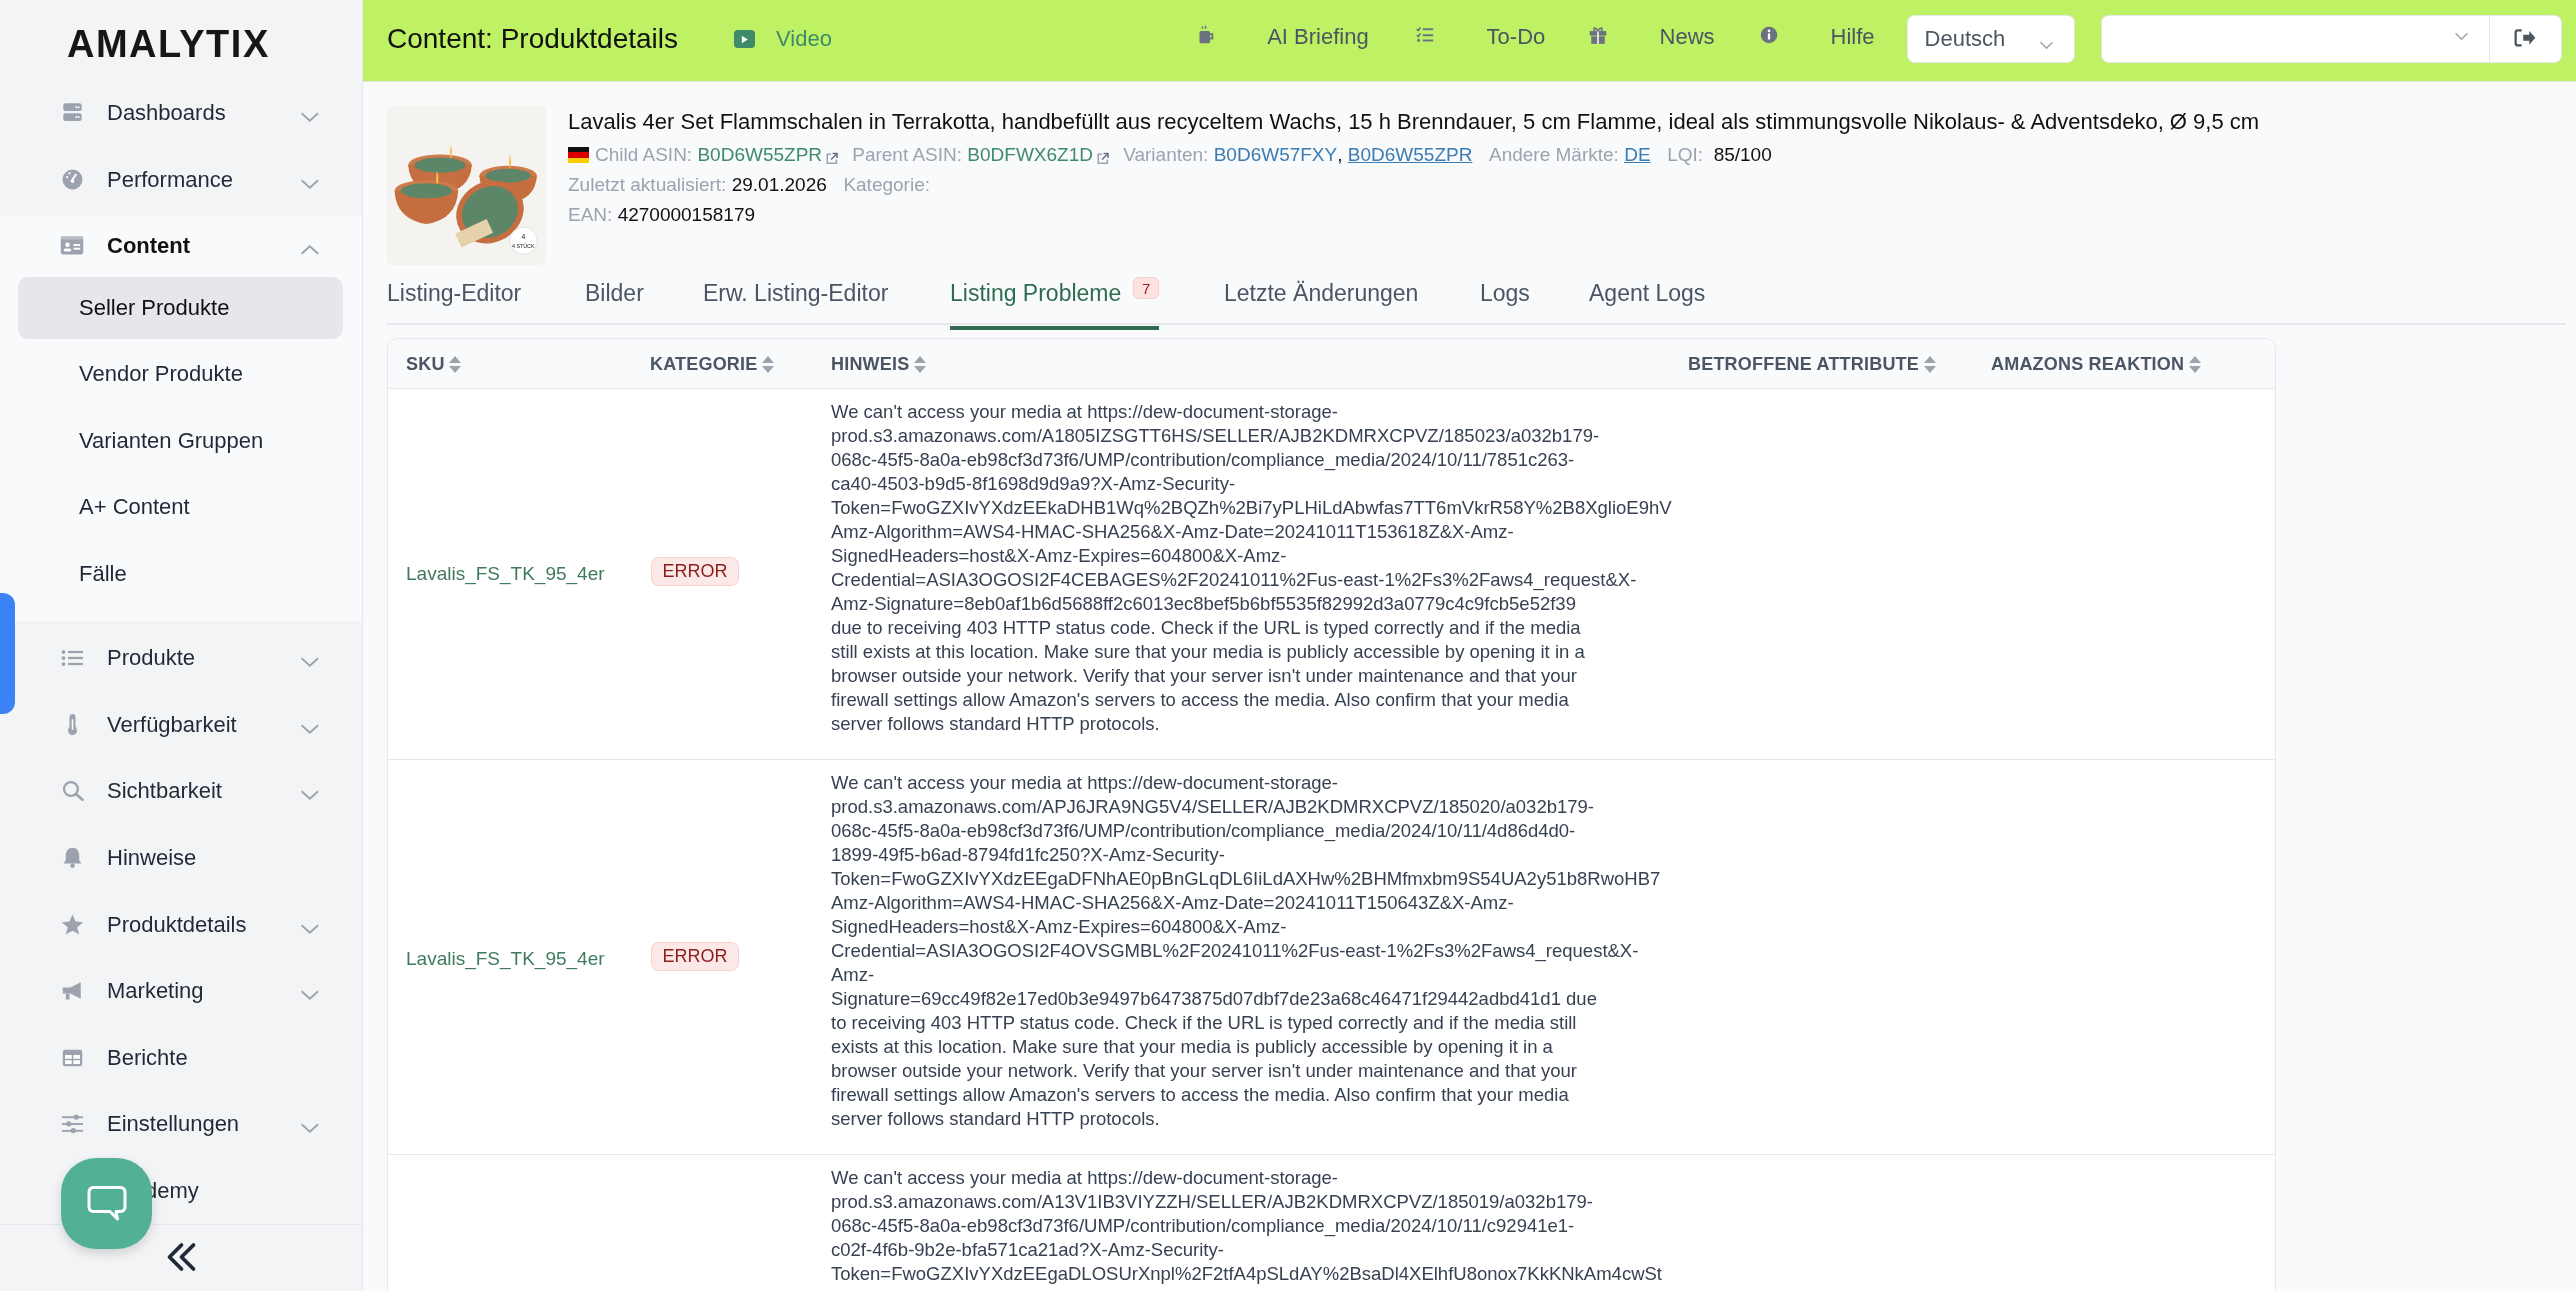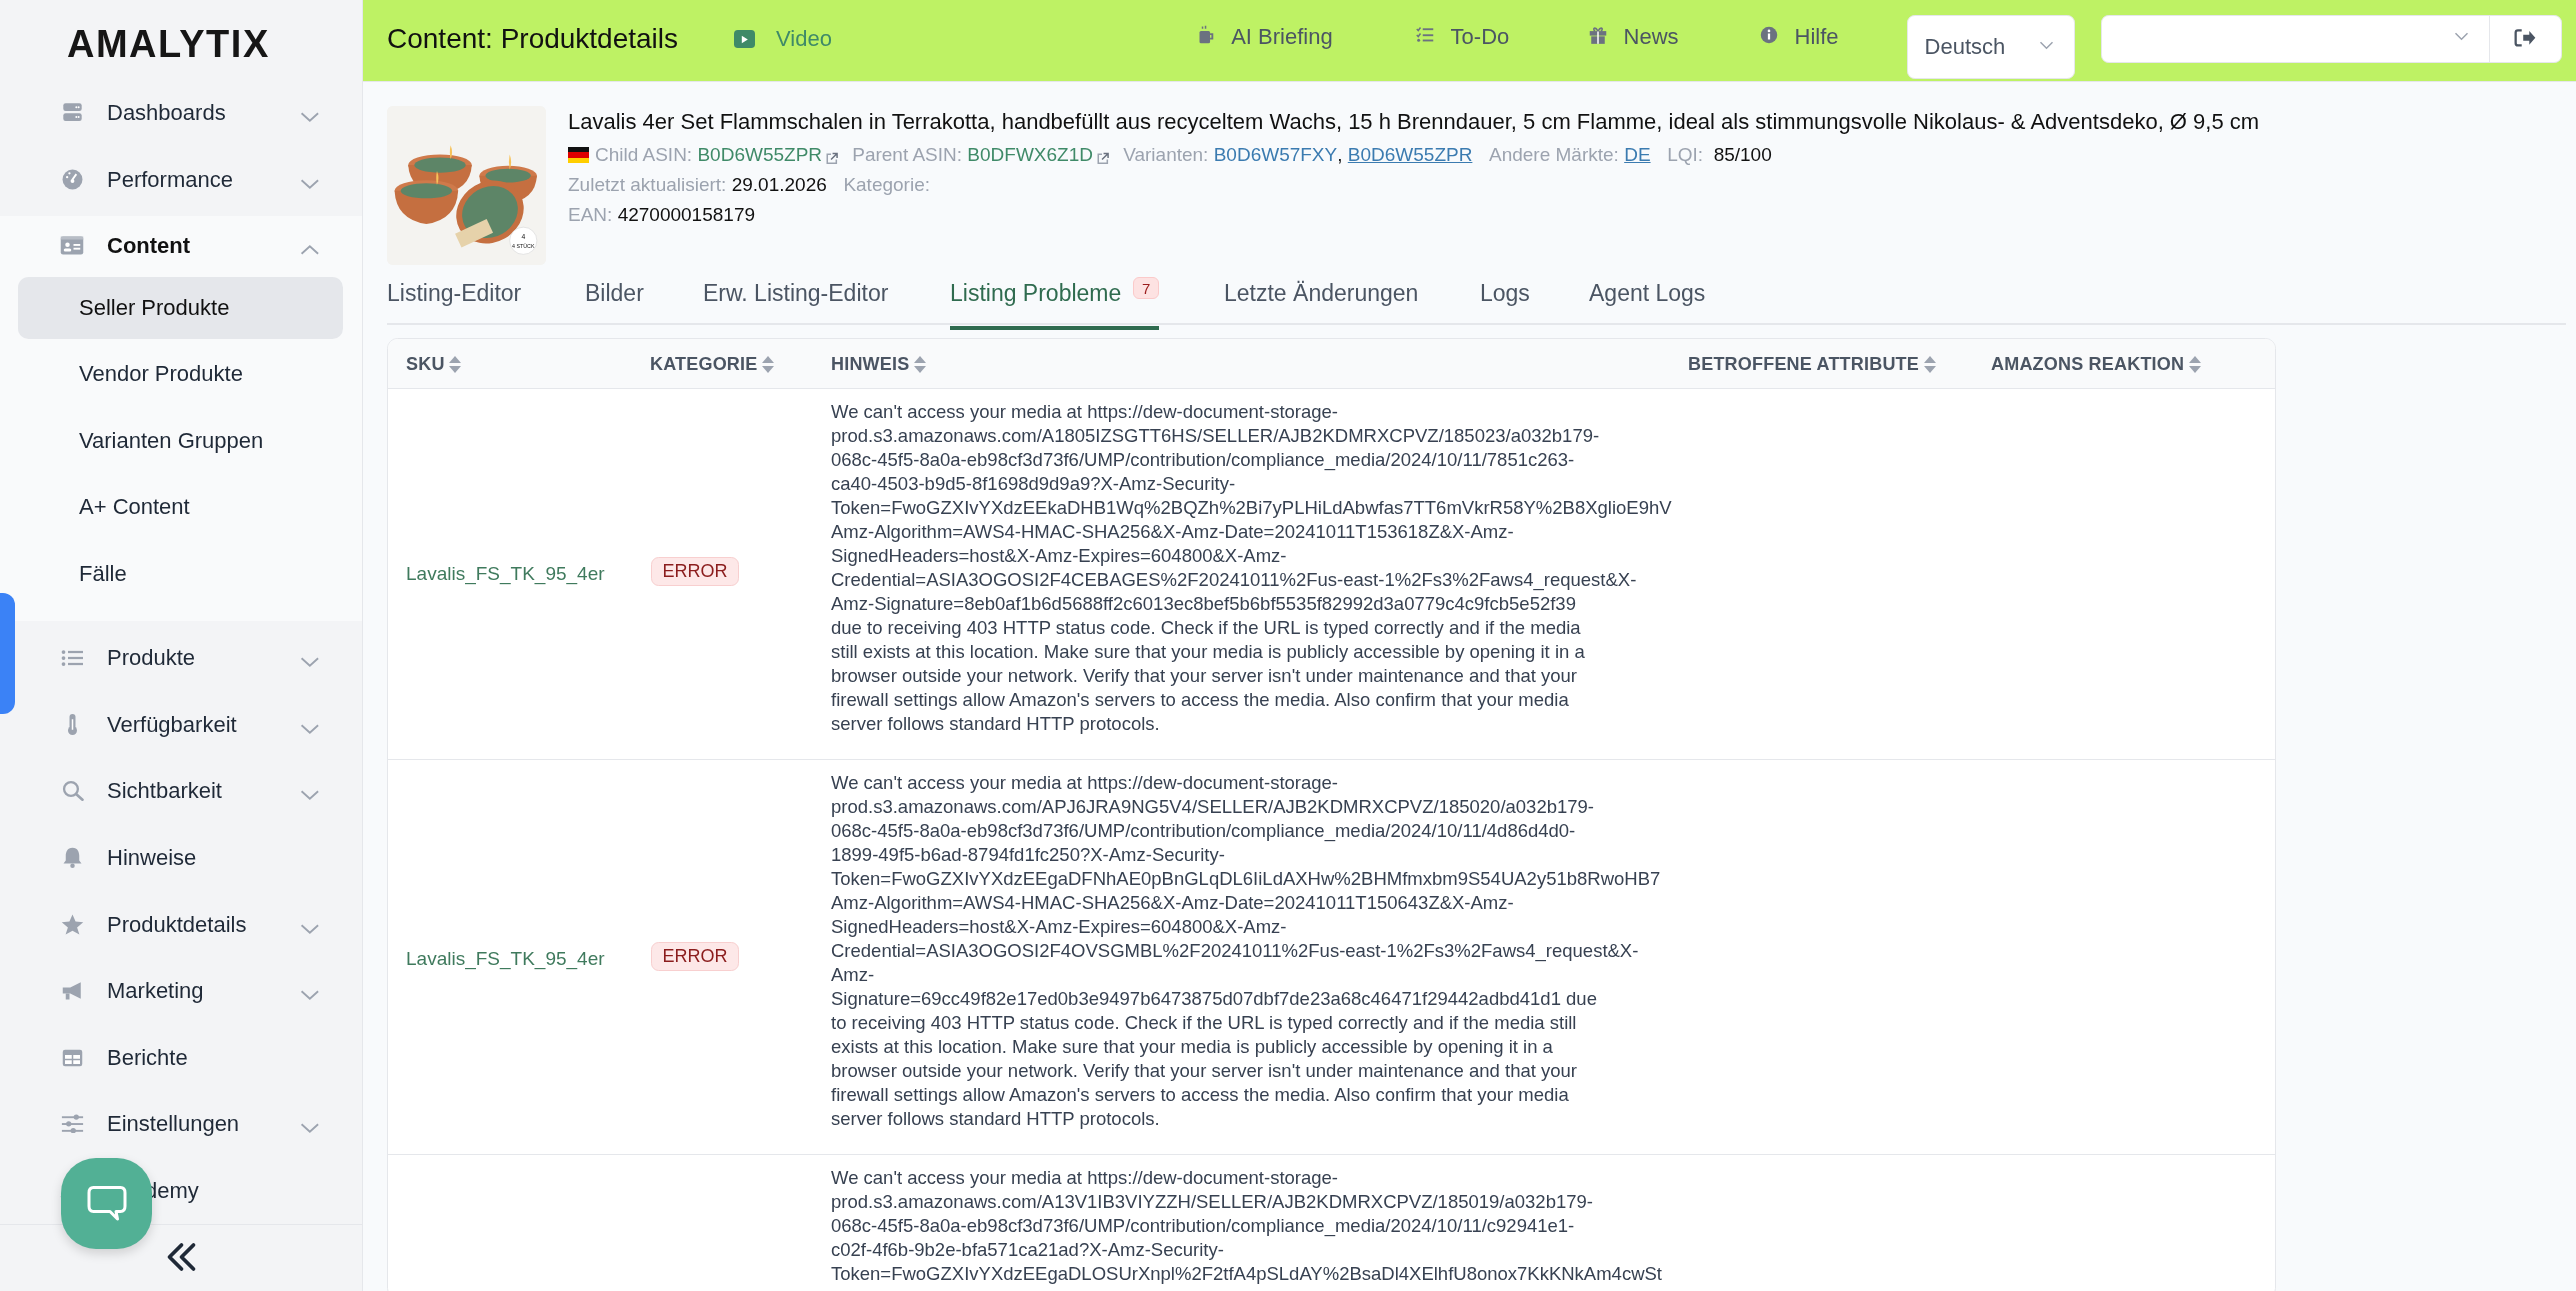--- a/index.html
+++ b/index.html
@@ -18,23 +18,23 @@
     .sub-item.active { background: #e5e7eb; }
     .side-footer { position: absolute; left: 0; top: 1224px; width: 362px; height: 67px; border-top: 1.5px solid #e5e7eb; display: flex; align-items: center; justify-content: center; }
     .blue-tab { position: absolute; left: 0; top: 593px; width: 15px; height: 121px; background: #3b82f6; border-radius: 0 12px 12px 0; }
     .chat-btn { position: absolute; left: 61px; top: 1158px; width: 91px; height: 91px; background: #52b095; border-radius: 35px; display: flex; align-items: center; justify-content: center; box-shadow: 0 4.5px 10.6px rgba(0,0,0,0.15); z-index: 5; }
 
     
     .topbar { position: absolute; left: 363px; top: 0; width: 2213px; height: 82px; background: #bef264; border-bottom: 1.5px solid #e5e7eb; }
     .page-title { position: absolute; left: 24px; top: 23px; font-size: 28px; color: #111; font-weight: 500; }
     .video-link { position: absolute; left: 371px; top: 26px; display: flex; align-items: center; color: #3f8a68; font-size: 22px; }
     .video-link .play { width: 21px; height: 18px; background: #3f8a68; border-radius: 3.8px; margin-right: 21px; display: flex; align-items: center; justify-content: center; }
-    .top-link { position: absolute; top: 24px; display: flex; align-items: center; color: #4b5563; font-size: 22px; }
+    .top-link { position: absolute; top: 24px; display: flex; align-items: center; color: #4b5563; font-size: 22px; gap: 36px; }
     .top-link .ico { margin-right: 16.6px; color: #6b7280; font-size: 18px; }
-    .lang-select { position: absolute; left: 1907px; top: 15px; width: 168px; height: 64px; border: 1.5px solid #e5e7eb; border-radius: 7.6px; display: flex; align-items: center; padding-left: 16.6px; font-size: 22px; color: #4b5563; background: #fff; }
+    .lang-select { position: absolute; left: 1907px; top: 15px; width: 168px; height: 48px; border: 1.5px solid #e5e7eb; border-radius: 7.6px; display: flex; align-items: center; padding-left: 16.6px; font-size: 22px; color: #4b5563; background: #fff; }
     .lang-select .caret, .acct-select .caret { position: absolute; right: 19.7px; top: 15px; }
     .acct-select { position: absolute; left: 2101px; top: 15px; width: 389px; height: 48px; border: 1.5px solid #e5e7eb; border-radius: 7.6px 0 0 7.6px; background: #fff; }
     .logout-btn { position: absolute; left: 2490px; top: 15px; width: 73px; height: 48px; border: 1.5px solid #e5e7eb; border-left: 1.5px solid #e5e7eb; border-radius: 0 7.6px 7.6px 0; background: #fff; display: flex; align-items: center; justify-content: center; color: #4b5563; }
 
     
     .product-img { position: absolute; left: 387px; top: 106px; width: 159px; height: 159px; background: #f3f3f1; border-radius: 6px; overflow: hidden; }
     .product-title { position: absolute; left: 568px; top: 109px; font-size: 22px; color: #111; }
     .meta-row { position: absolute; left: 568px; font-size: 19px; color: #9ca3af; display: flex; align-items: center; white-space: nowrap; }
     .meta-row .val { color: #111; }
     .meta-row .green { color: #3f8a68; }

